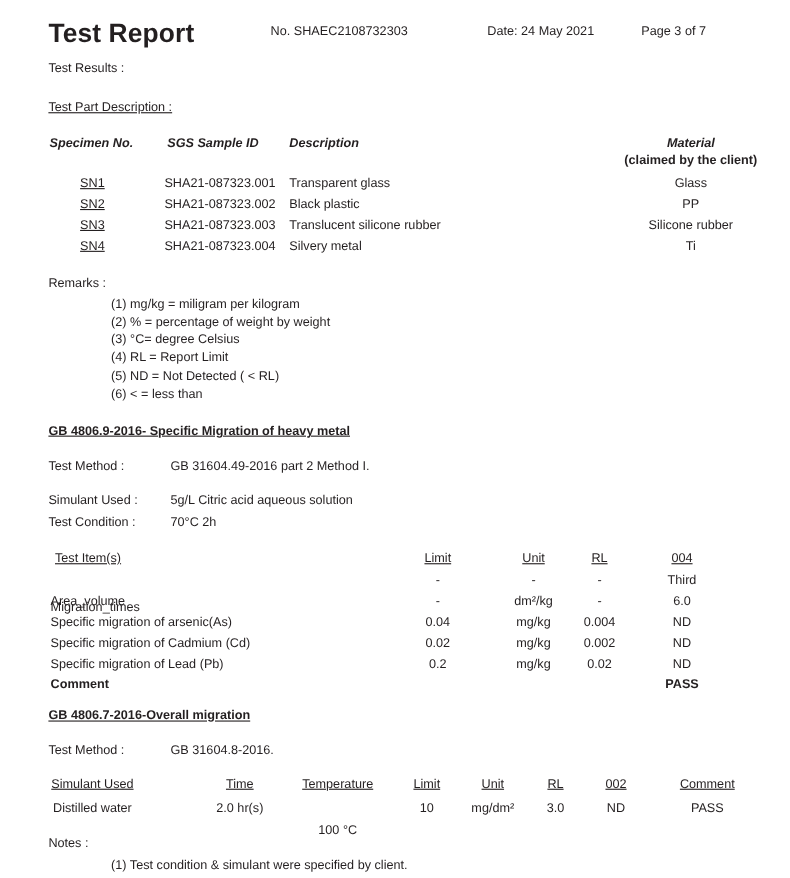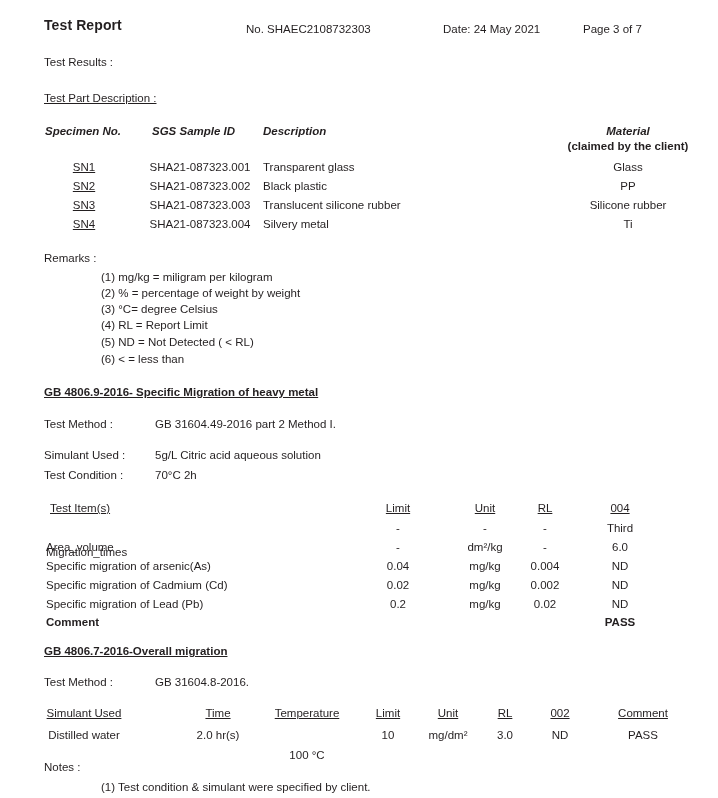--- a/index.html
+++ b/index.html
@@ -20,21 +20,21 @@
     font-size: 11.5px;
   }
   .abs { position: absolute; white-space: nowrap; }
   .b { font-weight: bold; }
   .u { text-decoration: underline; }
   .ctr { text-align: right; transform: translateX(-50%); }
 
   
   #doc-title {
     left: 44px; top: 17px;
-    font-size: 14px;
+    font-size: 24px;
     font-weight: bold;
     letter-spacing: 0.1px;
   }
   #report-no  { left: 246px; top: 23px; }
   #report-date{ left: 443px; top: 23px; }
   #report-page{ left: 583px; top: 23px; }
 
   #test-results-label { left: 44px; top: 56px; }
   #test-part-heading  { left: 44px; top: 92px; }
 

